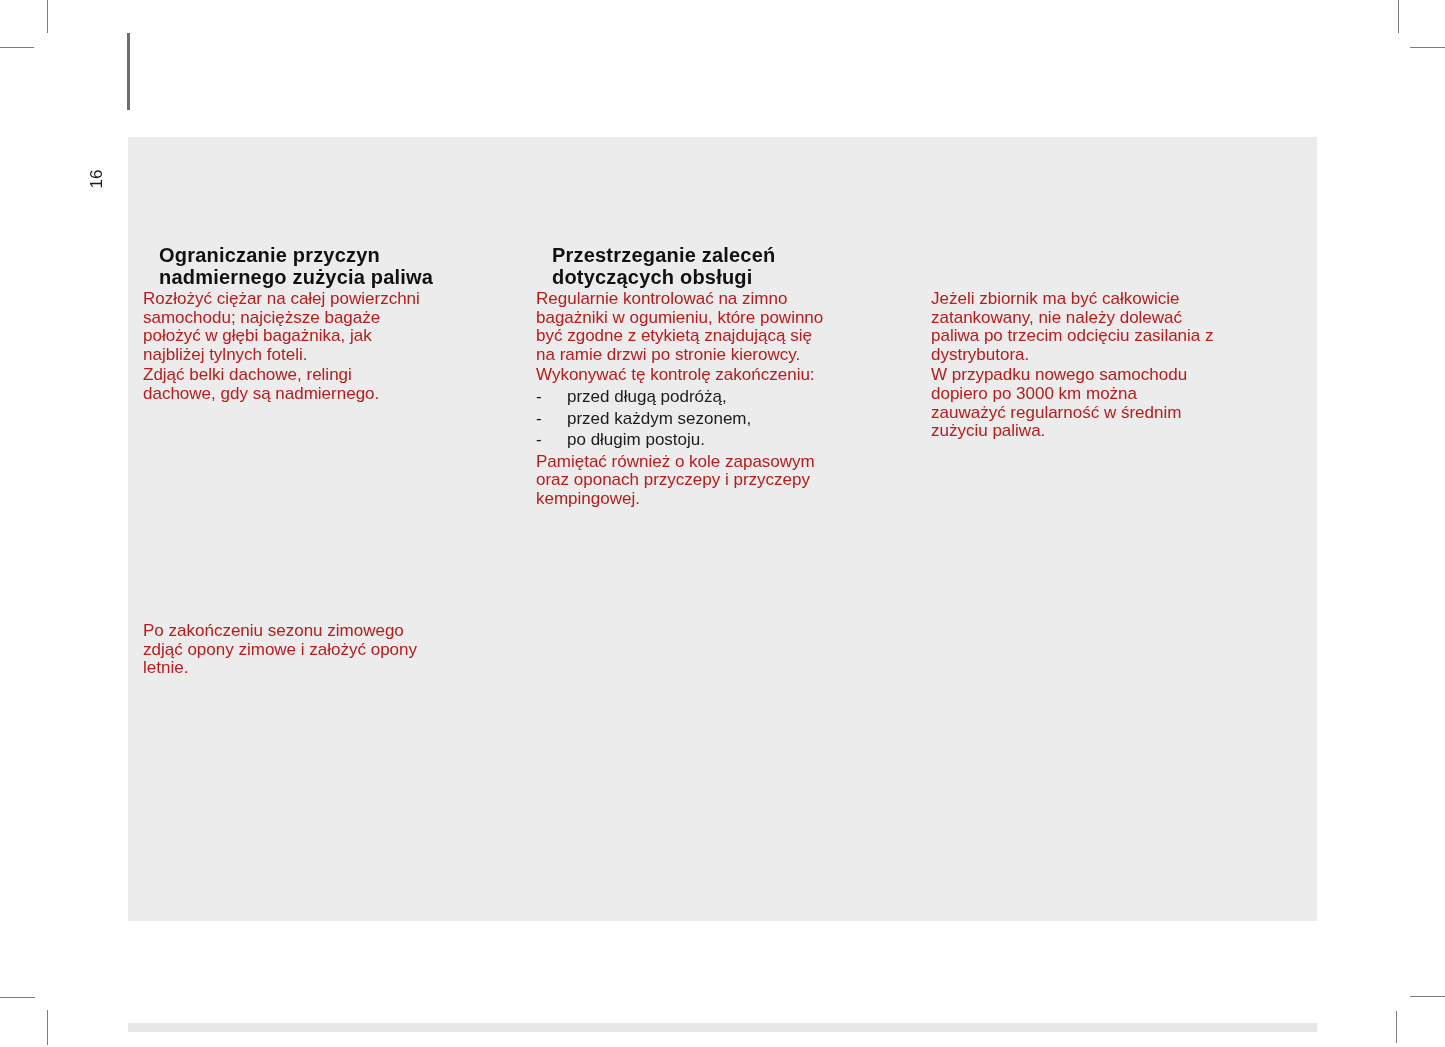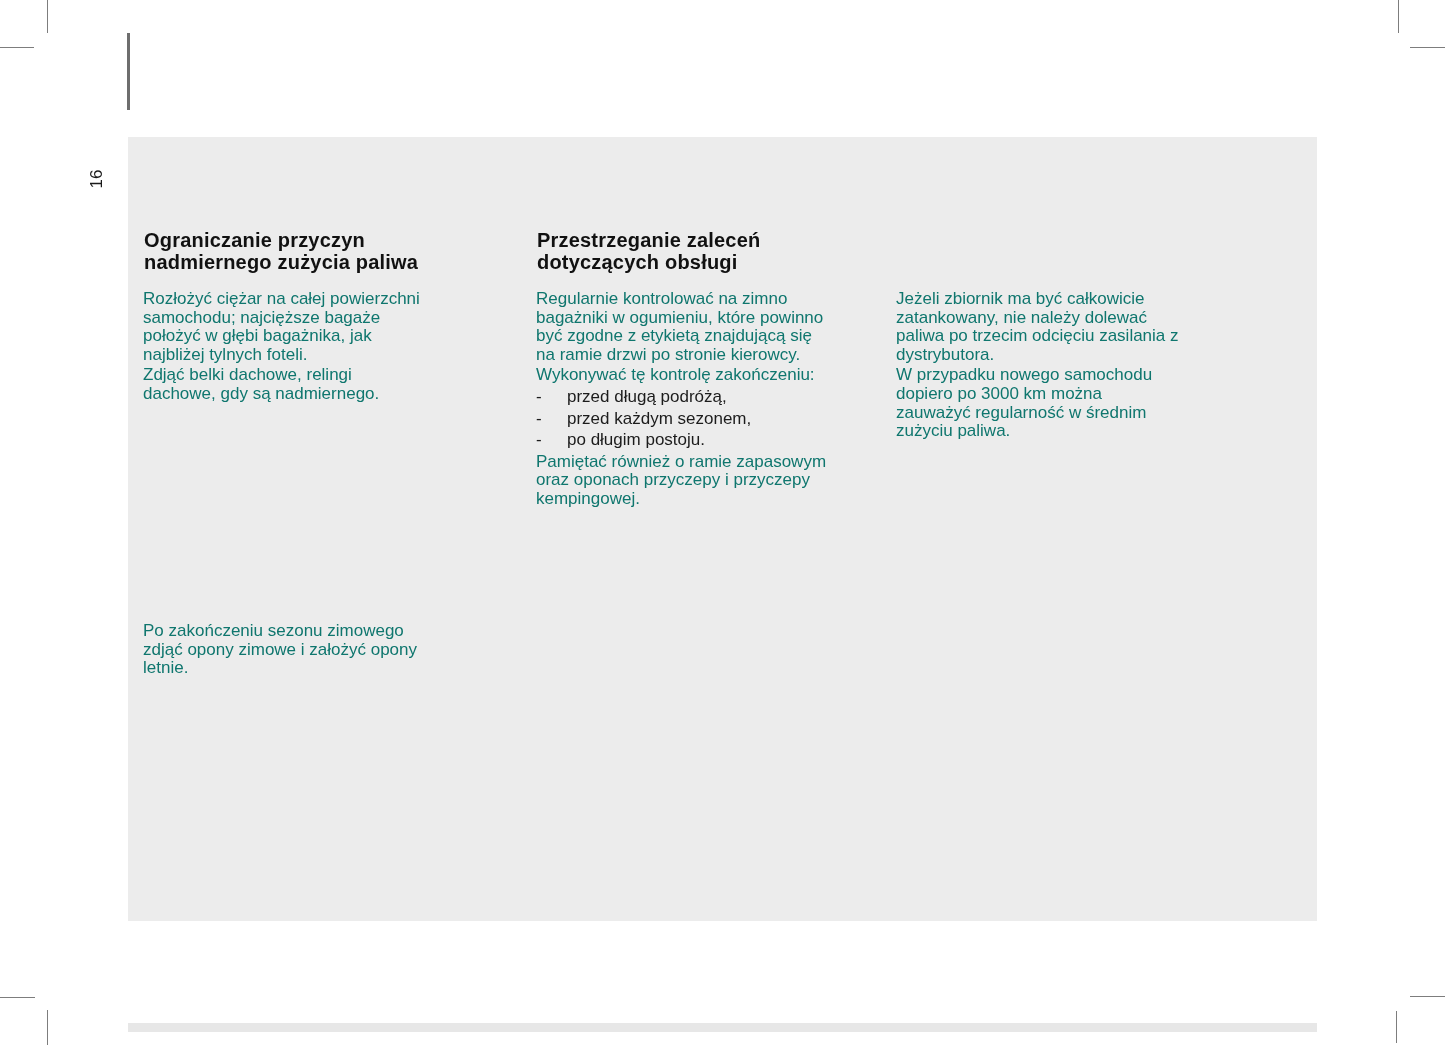--- a/index.html
+++ b/index.html
@@ -54,43 +54,43 @@
     background: #e7e7e7;
   }
   .col {
     position: absolute;
     top: 0;
     width: 382px;
     height: 784px;
   }
   .col.c1 { left: 15px;  }
   .col.c2 { left: 408px; }
-  .col.c3 { left: 768px; }
+  .col.c3 { left: 803px; }
 
   .col h2 {
     position: absolute;
     left: 0; top: 91px;
-    margin: 1px;
+    margin: 16px;
     font-size: 20px;
     line-height: 22px;
     font-weight: bold;
     letter-spacing: 0.2px;
     color: #111111;
     white-space: pre-line;
   }
   .body-group {
     position: absolute;
     left: 0; top: 153px;
     width: 100%;
   }
   .body-group p, .row2 {
     margin: 0 0 2px 0;
     font-size: 17px;
     line-height: 18.6px;
-    color: #0f766e;
+    color: #b91c1c;
     white-space: pre-line;
   }
   .row2 {
     position: absolute;
     left: 0; top: 485px;
     width: 100%;
   }
   p.gap { margin-top: 2px; }
   ul.dash-list {
     list-style: none;
@@ -161,21 +161,21 @@
           </li>
           <li>
             <span class="marker">-</span>
             <span>przed każdym sezonem,</span>
           </li>
           <li>
             <span class="marker">-</span>
             <span>po długim postoju.</span>
           </li>
         </ul>
-        <p>Pamiętać również o ramie zapasowym
+        <p>Pamiętać również o kole zapasowym
 oraz oponach przyczepy i przyczepy
 kempingowej.</p>
       </div>
     </div>
 
     <div class="col c3">
       <div class="body-group">
         <p>Jeżeli zbiornik ma być całkowicie
 zatankowany, nie należy dolewać
 paliwa po trzecim odcięciu zasilania z

